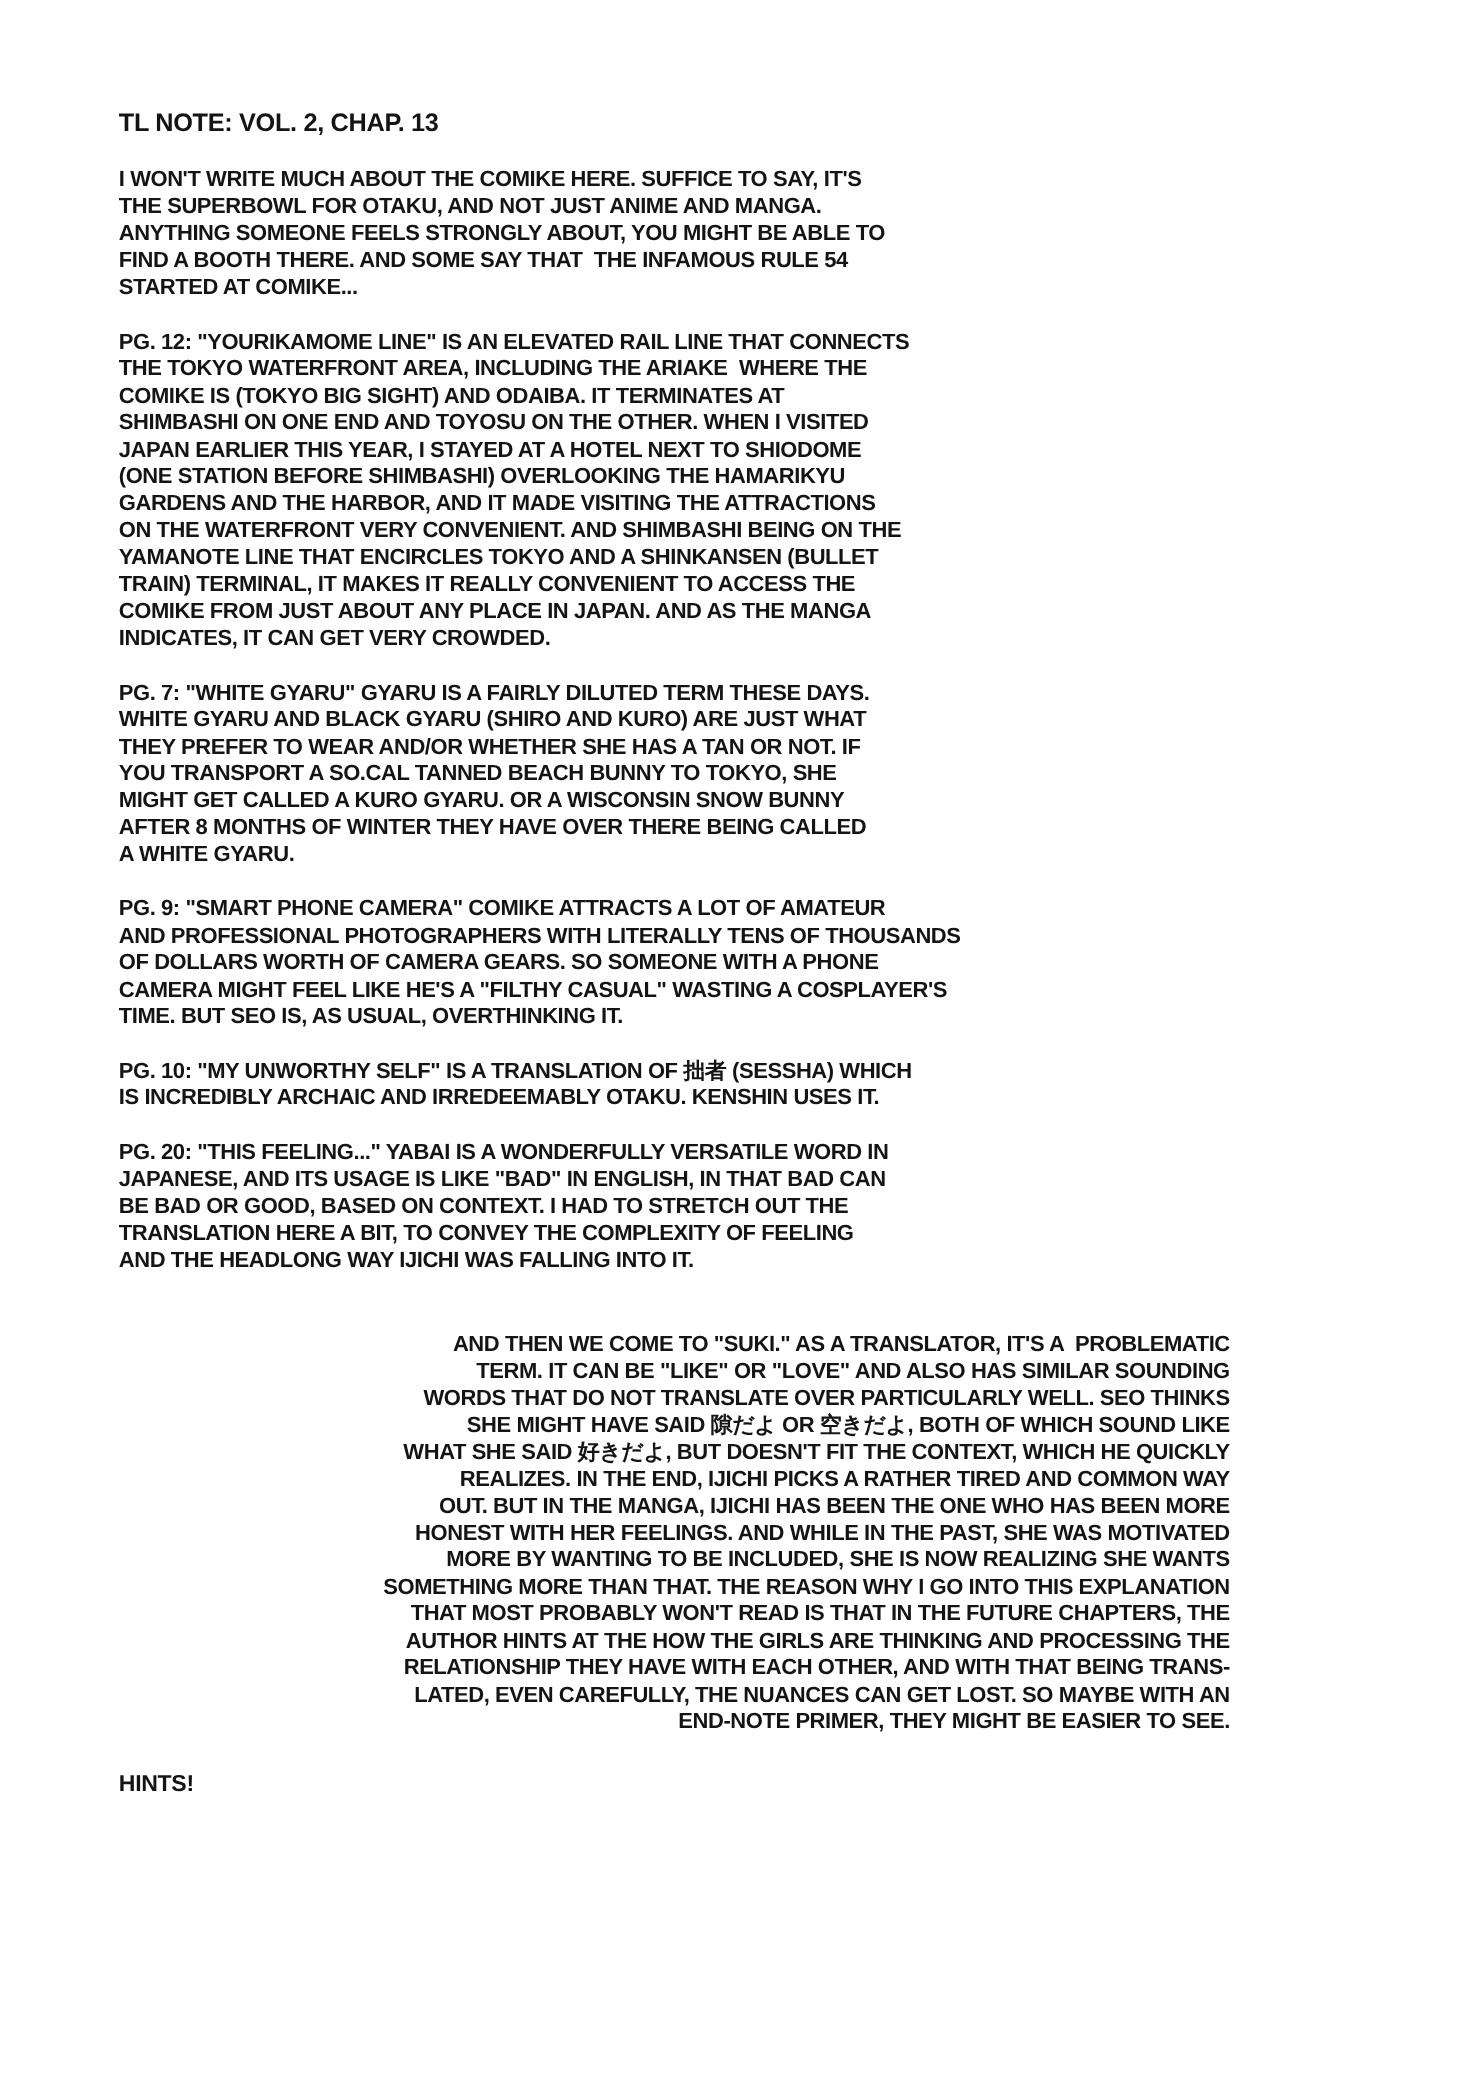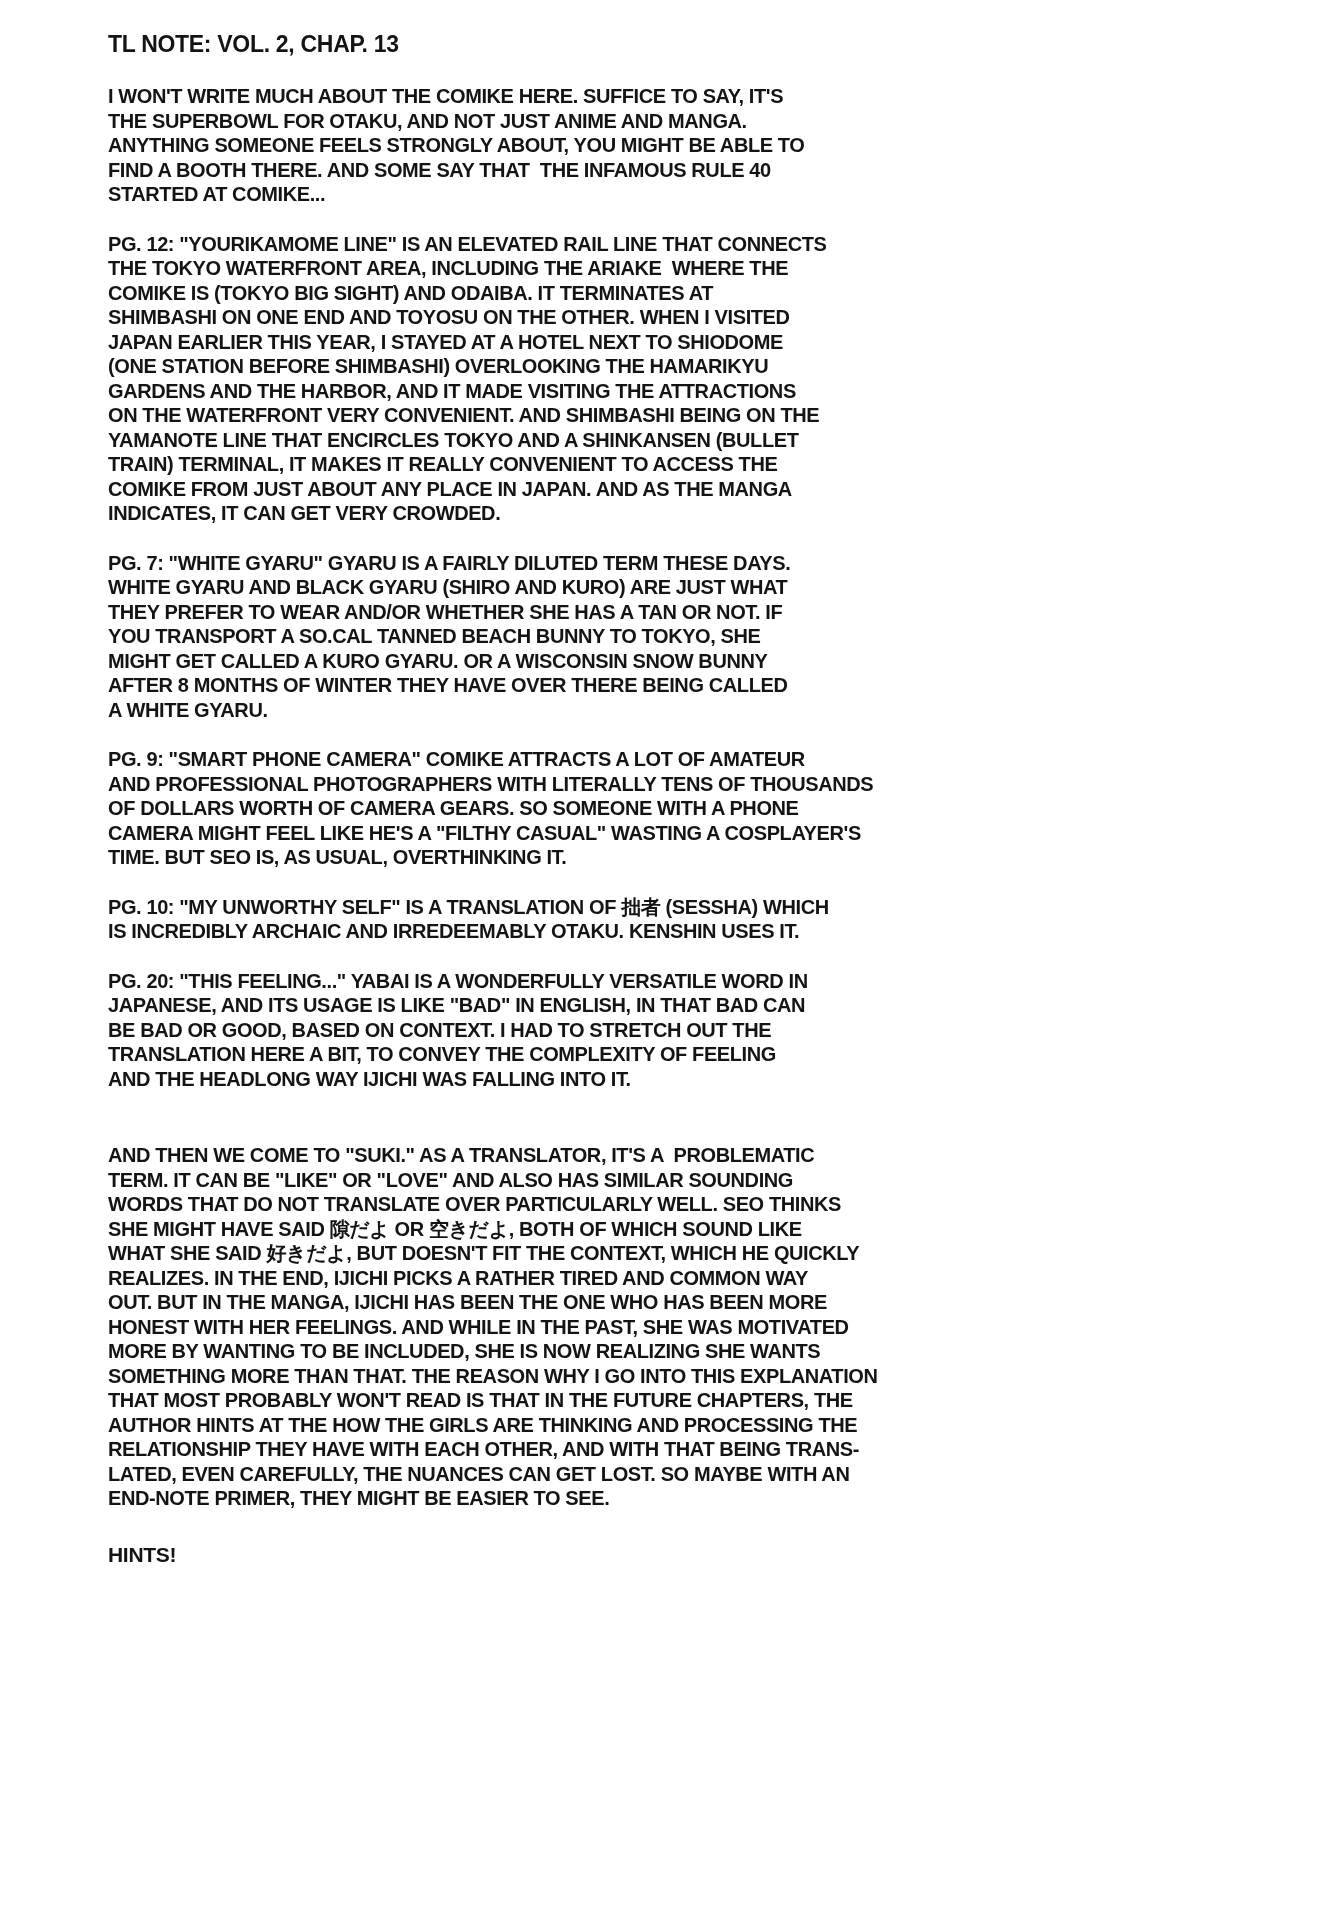--- a/index.html
+++ b/index.html
@@ -11,61 +11,62 @@
     width: 1339px;
     height: 1907px;
     overflow: hidden;
     font-family: "Liberation Sans", "DejaVu Sans", sans-serif;
     color: #141414;
   }
   .page {
     box-sizing: border-box;
     width: 1339px;
     height: 1907px;
-    padding: 31px 90px 40px 108px;
+    padding: 98px 90px 40px 108px;
     background: #ffffff;
   }
   .page-title {
     font-size: 23px;
     font-weight: bold;
     letter-spacing: -0.3px;
     margin: 0 0 26px 0;
     white-space: pre-wrap;
   }
   .para {
     font-size: 20px;
     font-weight: bold;
     letter-spacing: -0.4px;
     line-height: 24.5px;
     margin: 0 0 25px 0;
     max-width: 1010px;
     white-space: pre-wrap;
   }
   .para.big-gap {
     margin-top: 52px;
+    text-align: right;
   }
   .closing {
     font-size: 21px;
     font-weight: bold;
     letter-spacing: -0.3px;
     margin-top: 32px;
     white-space: pre-wrap;
   }
 </style>
 </head>
 <body>
 
 <main class="page">
   <h1 class="page-title">TL NOTE: VOL. 2, CHAP. 13</h1>
 
 
   <p class="para">I WON'T WRITE MUCH ABOUT THE COMIKE HERE. SUFFICE TO SAY, IT'S
 THE SUPERBOWL FOR OTAKU, AND NOT JUST ANIME AND MANGA.
 ANYTHING SOMEONE FEELS STRONGLY ABOUT, YOU MIGHT BE ABLE TO
-FIND A BOOTH THERE. AND SOME SAY THAT  THE INFAMOUS RULE 40
+FIND A BOOTH THERE. AND SOME SAY THAT  THE INFAMOUS RULE 54
 STARTED AT COMIKE...</p>
 
   <p class="para">PG. 12: "YOURIKAMOME LINE" IS AN ELEVATED RAIL LINE THAT CONNECTS
 THE TOKYO WATERFRONT AREA, INCLUDING THE ARIAKE  WHERE THE
 COMIKE IS (TOKYO BIG SIGHT) AND ODAIBA. IT TERMINATES AT
 SHIMBASHI ON ONE END AND TOYOSU ON THE OTHER. WHEN I VISITED
 JAPAN EARLIER THIS YEAR, I STAYED AT A HOTEL NEXT TO SHIODOME
 (ONE STATION BEFORE SHIMBASHI) OVERLOOKING THE HAMARIKYU
 GARDENS AND THE HARBOR, AND IT MADE VISITING THE ATTRACTIONS
 ON THE WATERFRONT VERY CONVENIENT. AND SHIMBASHI BEING ON THE

